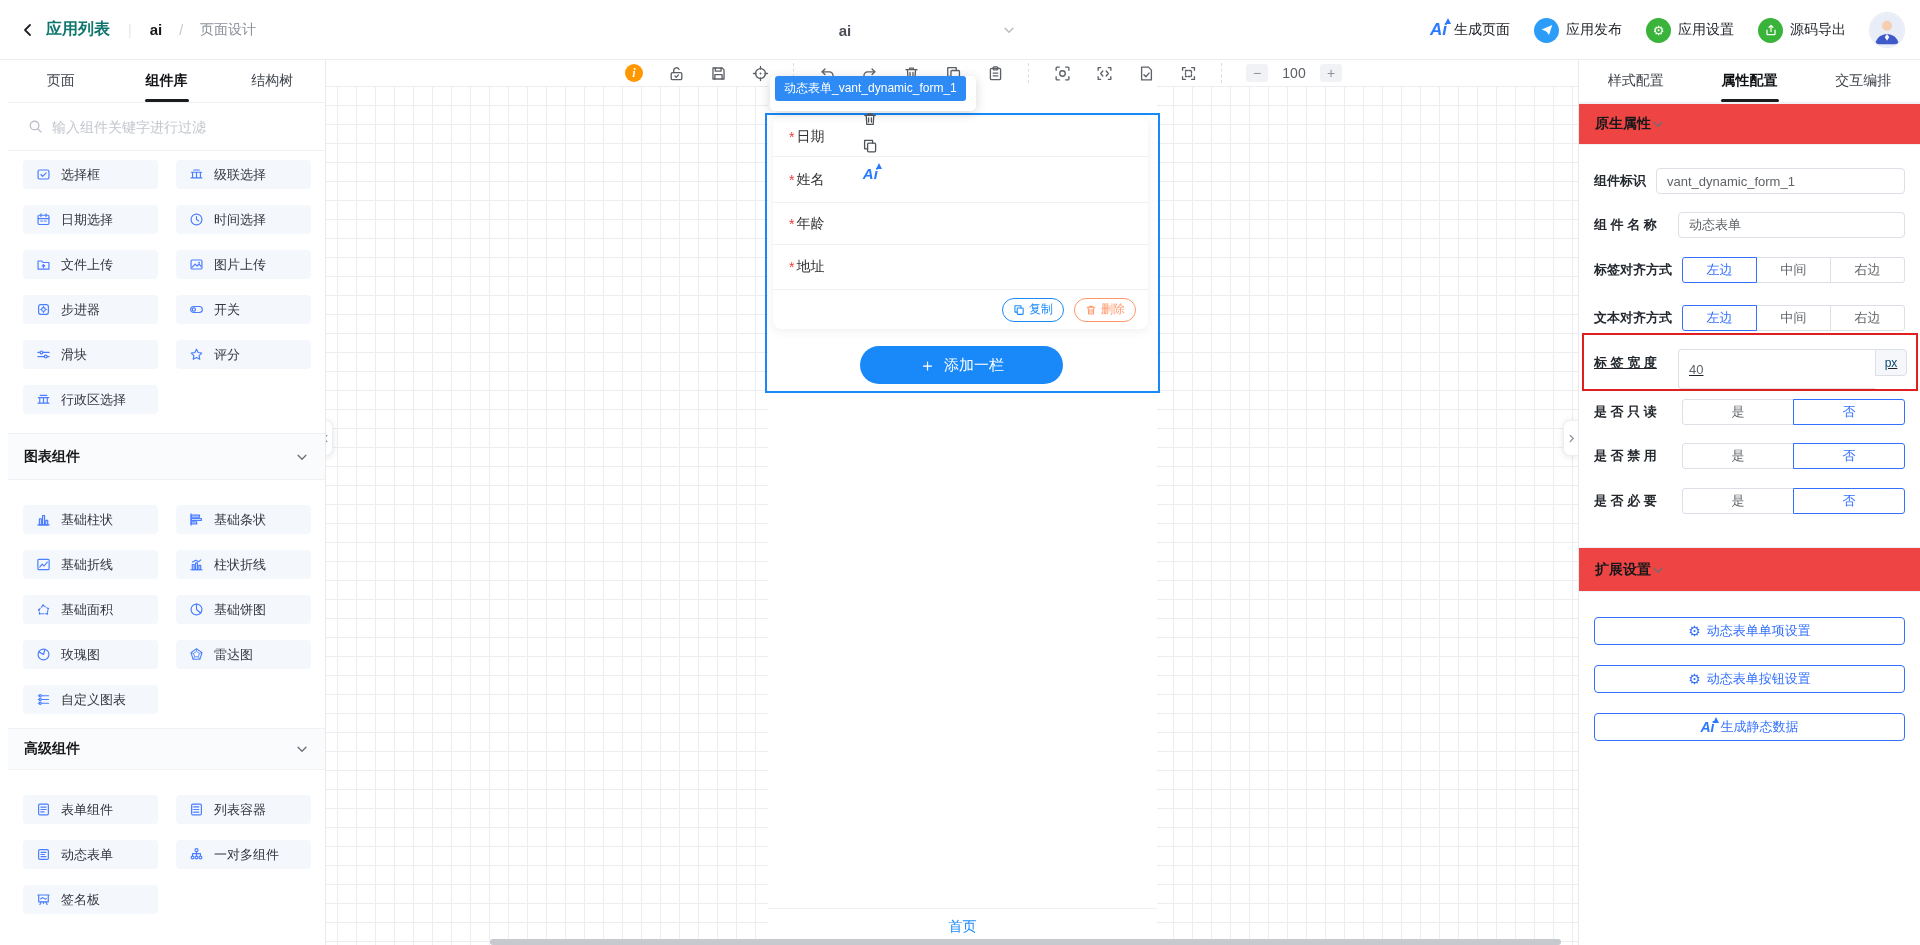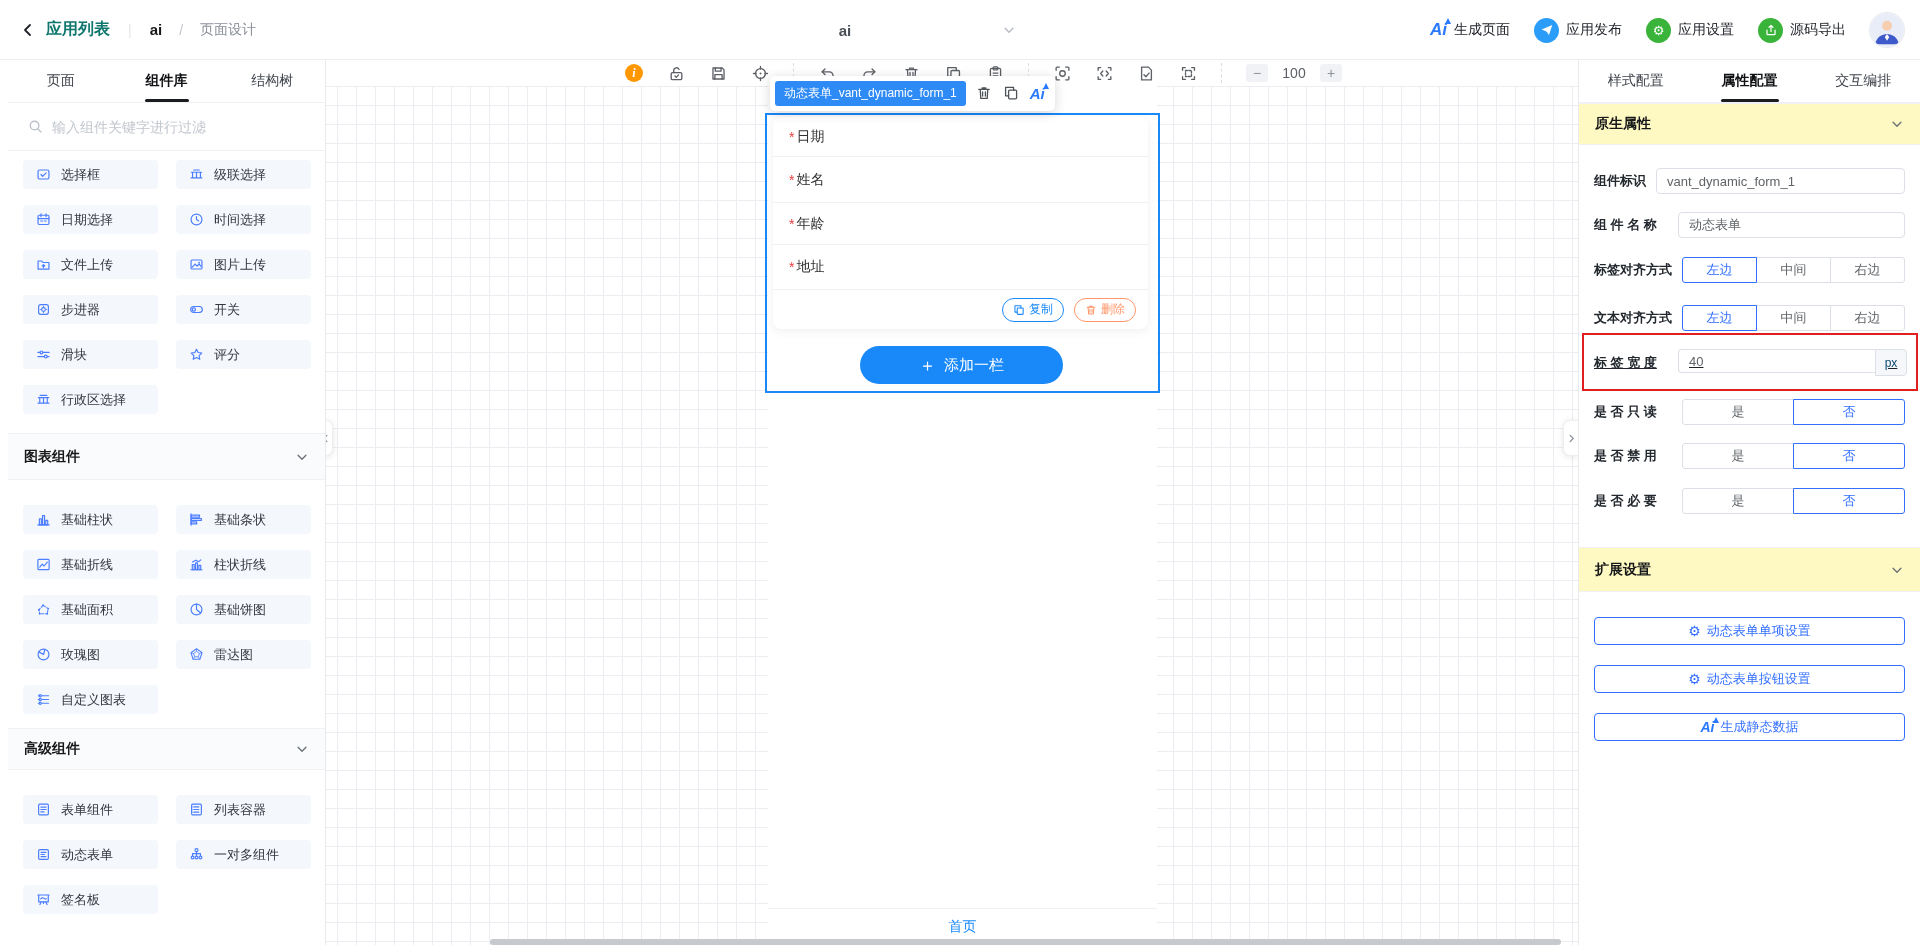--- a/index.html
+++ b/index.html
@@ -93,60 +93,60 @@
   .pill svg { width:12px; height:12px; }
   .pill.copy { border:1px solid var(--primary-blue); color:var(--primary-blue); }
   .pill.del  { border:1px solid var(--warning-orange); color:var(--warning-orange); }
   .add-btn { position:absolute; left:542px; top:286px; width:203px; height:38px; border-radius:19px;
              background:var(--primary-blue); color:#fff; border:none; font-size:15px; cursor:pointer; z-index:4;
              display:flex; align-items:center; justify-content:center; gap:8px; font-family:inherit; }
   .add-plus { font-size:17px; line-height:1; }
 
   .sel-tooltip { position:absolute; left:452px; top:16px; height:35px; background:#fff; border-radius:5px;
                  box-shadow:0 2px 12px rgba(0,0,0,.16); display:flex; align-items:center; gap:10px;
-                 padding:0 10px 0 5px; z-index:6; }
+                 padding:0 10px 0 5px; z-index:6;flex-direction:column; }
   .sel-pill { background:#2e8af5; color:#fff; font-size:12px; padding:4px 9px; border-radius:3px; white-space:nowrap; }
   .tt-icon { width:17px; height:17px; color:#4e5358; cursor:pointer; }
   .tt-icon svg { width:16px; height:16px; }
   .tt-ai { font-size:15px; }
 
   .collapse-handle { position:absolute; top:360px; width:15px; height:36px; background:#fff; color:#8a8f99;
                      display:flex; align-items:center; justify-content:center; cursor:pointer; z-index:5;
                      box-shadow:0 1px 6px rgba(0,0,0,.10); }
   .collapse-handle svg { width:11px; height:11px; }
   .collapse-handle.left { left:0; border-radius:0 7px 7px 0; border:1px solid #eceef1; border-left:none; }
   .collapse-handle.right { right:0; border-radius:7px 0 0 7px; border:1px solid #eceef1; border-right:none; }
 
   .hscrollbar { position:absolute; left:172px; top:879px; width:1071px; height:6px; background:#c6c9ce; border-radius:3px; z-index:7; cursor:pointer; }
 
   
   .right-panel { position:absolute; left:1578px; top:60px; width:342px; height:885px; background:#fff;
                  border-left:1px solid #e9eaee; z-index:20; }
-  .rp-band { height:42px; background:#fef9c3; border-top:1px solid #f0f1f4; border-bottom:1px solid #f0f1f4;
-             display:flex; align-items:center; justify-content:space-between; padding:0 16px; }
+  .rp-band { height:42px; background:#ef4444; border-top:1px solid #f0f1f4; border-bottom:1px solid #f0f1f4;
+             display:flex; align-items:center; justify-content:flex-start; padding:0 16px; }
   .rp-band.ext { margin-top:17px; height:45px; }
   .rp-content { padding:23px 15px 16px 15px; }
   .rp-content.btns { padding-top:25px; }
   .rp-row { display:flex; align-items:center; margin-bottom:18px; }
   .rp-row.mb19 { margin-bottom:19px; }
   .rp-row.mb22 { margin-bottom:22px; }
   .rp-label { width:84px; flex:none; font-size:13px; font-weight:700; color:#24292f; white-space:pre; }
   .rp-label.w60 { width:62px; }
   .rp-input { flex:1; height:26px; border:1px solid #dcdfe6; border-radius:4px; font-size:13px; color:#5f6468;
               padding:0 10px; outline:none; min-width:0; font-family:inherit; background:#fff; }
   .seg { flex:1; display:flex; }
   .seg-opt { flex:1; height:26px; border:1px solid #dcdfe6; background:#fff; display:flex; align-items:center;
              justify-content:center; font-size:13px; color:#5f6468; cursor:pointer; margin-left:-1px; position:relative; }
   .seg-opt:first-child { margin-left:4px; border-radius:3px 0 0 3px; }
   .seg-opt:last-child { border-radius:0 3px 3px 0; }
   .seg-opt.sel { border-color:var(--panel-blue); color:var(--panel-blue); z-index:1; }
   .red-box { border:2px solid var(--danger-red); margin:2px -13px 8px -12px; padding:14px 10px 13px 10px;text-decoration:underline; }
   .red-box .rp-row { margin:0; }
   .input-group { flex:1; display:flex; height:27px; }
-  .input-group input { flex:1; height:24px; border:1px solid #dcdfe6; border-right:none; border-radius:4px 0 0 4px;
+  .input-group input { flex:1; height:40px; border:1px solid #dcdfe6; border-right:none; border-radius:4px 0 0 4px;
                        font-size:13px; color:#5f6468; padding:0 10px; outline:none; min-width:0; font-family:inherit; }
   .input-suffix { width:32px; background:#f5f7fa; border:1px solid #dcdfe6; border-radius:0 4px 4px 0;
                   display:flex; align-items:center; justify-content:center; font-size:12px; color:#0c4a6e; }
   .ext-btn { width:100%; height:28px; background:#fff; border:1px solid var(--panel-blue); border-radius:4px;
              color:var(--panel-blue); font-size:13px; display:flex; align-items:center; justify-content:center;
              gap:6px; cursor:pointer; margin-bottom:20px; font-family:inherit; }
   .ext-btn .gear-glyph { font-size:14px; line-height:1; }
   .ext-btn .ai-logo { font-size:14px; }
 </style>
 </head>

